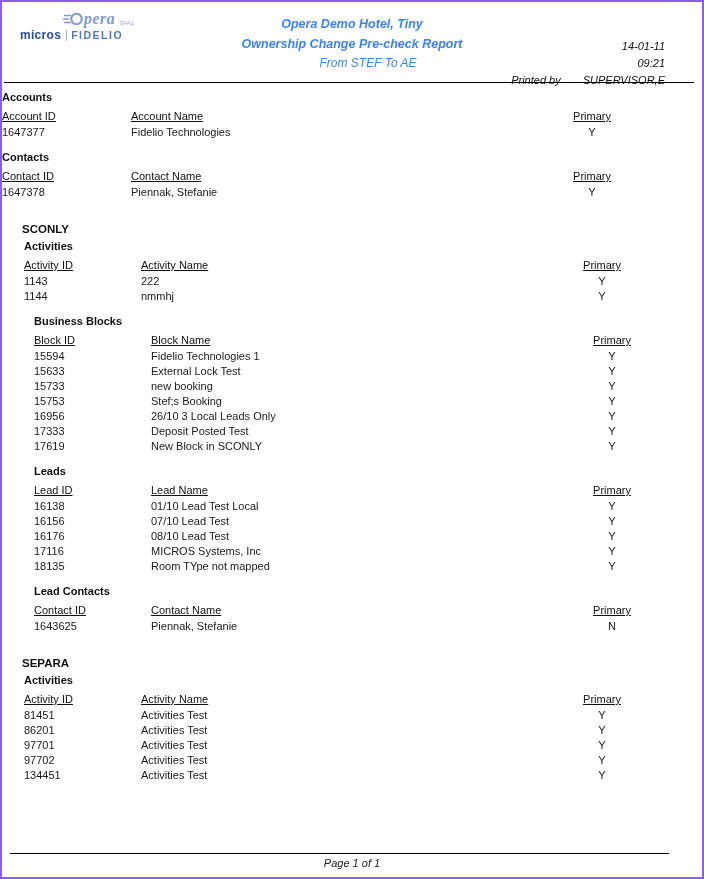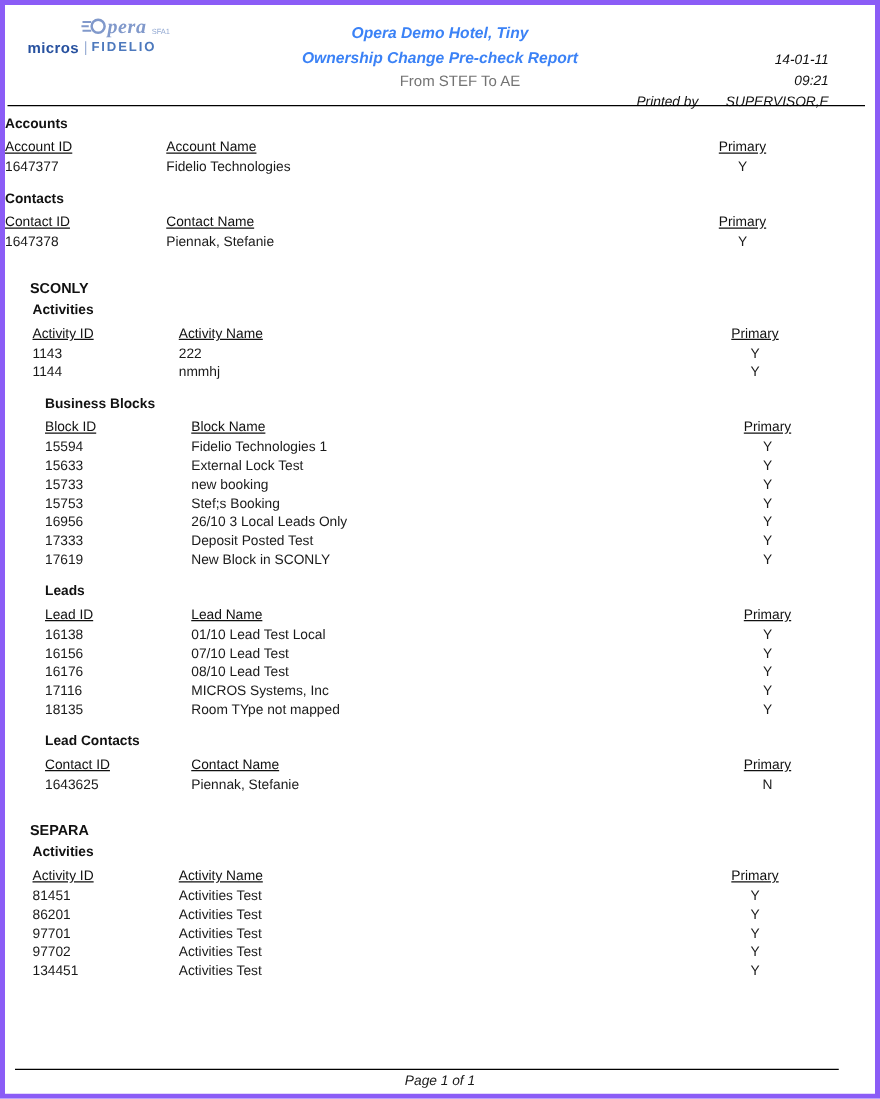--- a/index.html
+++ b/index.html
@@ -2,21 +2,21 @@
 <html><head>
 <meta charset="utf-8">
 <style>
   html,body { margin:0; padding:0; background:#fff; }
   * { box-sizing: border-box; }
   .page {
     position: relative;
     width: 704px;
     height: 879px;
     background: #ffffff;
-    border: 4px solid #8b5cf6;
+    border: 2px solid #8b5cf6;
     font-family: "Liberation Sans", sans-serif;
     font-size: 11px;
     color: #1a1a1a;
     overflow: hidden;
   }
 
   
   .report-header { position: relative; height: 86px; }
   .hdr-rule {
     position: absolute; top: 80px; left: 2px; right: 8px;
@@ -40,21 +40,21 @@
   .fidelio-text { font-size: 10.5px; font-weight: bold; color: #4d79bd; letter-spacing: 1.5px; }
 
   .title-block {
     position: absolute; top: 12px; left: 0; right: 0;
     text-align: center;
   }
   .title-line1, .title-line2 {
     font-size: 12.5px; font-weight: bold; font-style: italic; color: #3b82f6;
     line-height: 20px;
   }
-  .title-line3 { font-size: 12px; color: #737373; line-height: 19px; padding-left: 32px; }
+  .title-line3 { font-size: 12px; font-style: italic; color: #3b82f6; line-height: 19px; padding-left: 32px; }
 
   .hdr-info {
     position: absolute; top: 36px; right: 37px;
     text-align: right; font-style: italic; font-size: 11px; color: #111;
   }
   .hdr-date { line-height: 17px; }
   .hdr-time { line-height: 17px; }
   .hdr-printed { line-height: 17px; display: flex; justify-content: flex-end; }
   .printed-label { margin-right: 22px; }
 

